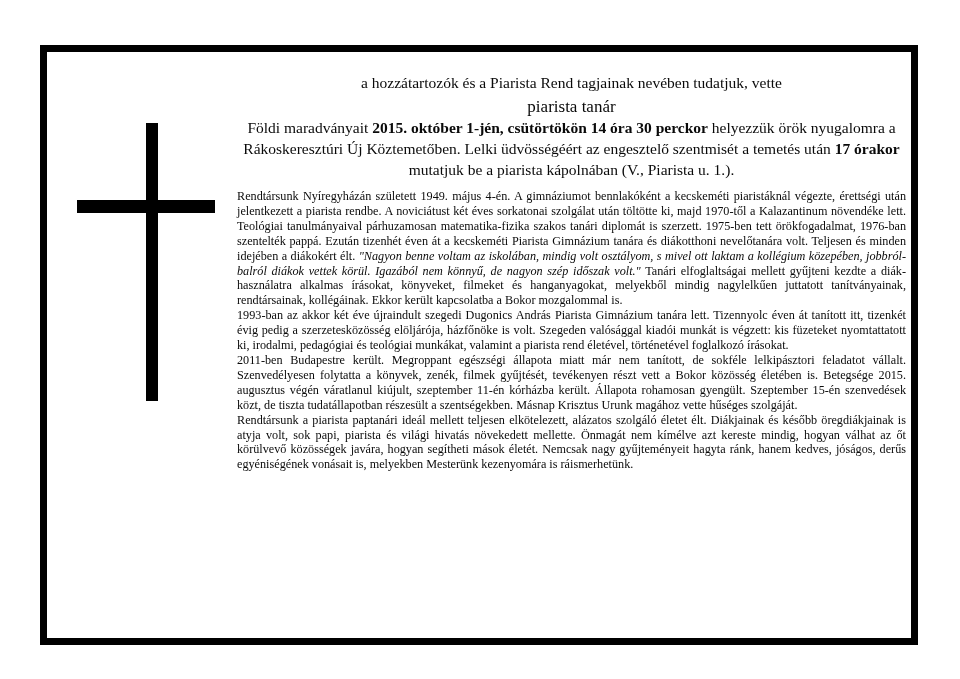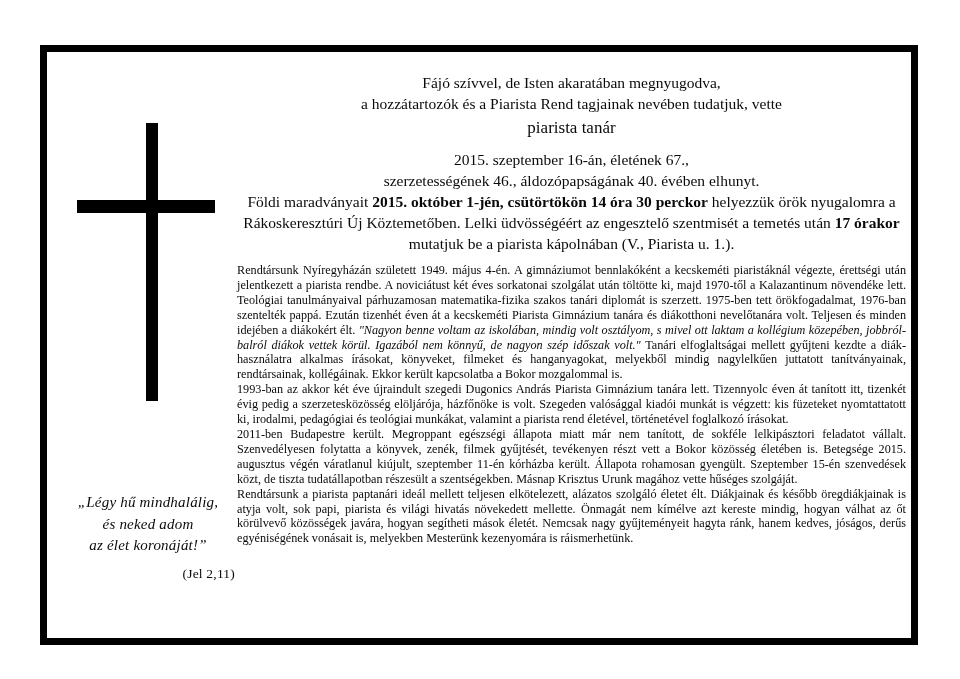--- a/index.html
+++ b/index.html
@@ -87,39 +87,28 @@
 <body>
 
 <div class="page">
   <div class="frame">
 
     <div>
       <div class="cross-v"></div>
       <div class="cross-h"></div>
     </div>
 
-    <div class="quote">
-      <div>„Légy hű mindhalálig,</div>
-      <div>és neked adom</div>
-      <div>az élet koronáját!”</div>
-      <div class="quote-ref">(Jel 2,11)</div>
-    </div>
 
     <div class="col">
       <div class="intro">
-        <div>Fájó szívvel, de Isten akaratában megnyugodva,</div>
         <div>a hozzátartozók és a Piarista Rend tagjainak nevében tudatjuk, vette</div>
       </div>
 
       <div class="role">piarista tanár</div>
 
-      <div class="death">
-        <div>2015. szeptember 16-án, életének 67.,</div>
-        <div>szerzetességének 46., áldozópapságának 40. évében elhunyt.</div>
-      </div>
 
       <div class="funeral"><span>Földi maradványait </span><span style="font-weight: bold;">2015. október 1-jén, csütörtökön 14 óra 30 perckor</span><span> helyezzük örök nyugalomra a Rákoskeresztúri Új Köztemetőben. Lelki üdvösségéért az engesztelő szentmisét a temetés után </span><span style="font-weight: bold;">17 órakor</span><span> mutatjuk be a piarista kápolnában (V., Piarista u. 1.).</span></div>
 
       <div class="bio">
           <p><span>Rendtársunk Nyíregyházán született 1949. május 4-én. A gimnáziumot bennlakóként a kecskeméti piaristáknál végezte, érettségi után jelentkezett a piarista rendbe. A noviciátust két éves sorkatonai szolgálat után töltötte ki, majd 1970-től a Kalazantinum növendéke lett. Teológiai tanulmányaival párhuzamosan matematika-fizika szakos tanári diplomát is szerzett. 1975-ben tett örökfogadalmat, 1976-ban szentelték pappá. Ezután tizenhét éven át a kecskeméti Piarista Gimnázium tanára és diákotthoni nevelőtanára volt. Teljesen és minden idejében a diákokért élt. </span><span style="font-style: italic;">"Nagyon benne voltam az iskolában, mindig volt osztályom, s mivel ott laktam a kollégium közepében, jobbról-balról diákok vettek körül. Igazából nem könnyű, de nagyon szép időszak volt."</span><span> Tanári elfoglaltságai mellett gyűjteni kezdte a diák-használatra alkalmas írásokat, könyveket, filmeket és hanganyagokat, melyekből mindig nagylelkűen juttatott tanítványainak, rendtársainak, kollégáinak. Ekkor került kapcsolatba a Bokor mozgalommal is.</span></p>
           <p><span>1993-ban az akkor két éve újraindult szegedi Dugonics András Piarista Gimnázium tanára lett. Tizennyolc éven át tanított itt, tizenkét évig pedig a szerzetesközösség elöljárója, házfőnöke is volt. Szegeden valósággal kiadói munkát is végzett: kis füzeteket nyomtattatott ki, irodalmi, pedagógiai és teológiai munkákat, valamint a piarista rend életével, történetével foglalkozó írásokat.</span></p>
           <p><span>2011-ben Budapestre került. Megroppant egészségi állapota miatt már nem tanított, de sokféle lelkipásztori feladatot vállalt. Szenvedélyesen folytatta a könyvek, zenék, filmek gyűjtését, tevékenyen részt vett a Bokor közösség életében is. Betegsége 2015. augusztus végén váratlanul kiújult, szeptember 11-én kórházba került. Állapota rohamosan gyengült. Szeptember 15-én szenvedések közt, de tiszta tudatállapotban részesült a szentségekben. Másnap Krisztus Urunk magához vette hűséges szolgáját.</span></p>
           <p><span>Rendtársunk a piarista paptanári ideál mellett teljesen elkötelezett, alázatos szolgáló életet élt. Diákjainak és később öregdiákjainak is atyja volt, sok papi, piarista és világi hivatás növekedett mellette. Önmagát nem kímélve azt kereste mindig, hogyan válhat az őt körülvevő közösségek javára, hogyan segítheti mások életét. Nemcsak nagy gyűjteményeit hagyta ránk, hanem kedves, jóságos, derűs egyéniségének vonásait is, melyekben Mesterünk kezenyomára is ráismerhetünk.</span></p>
         </div>
     </div>

